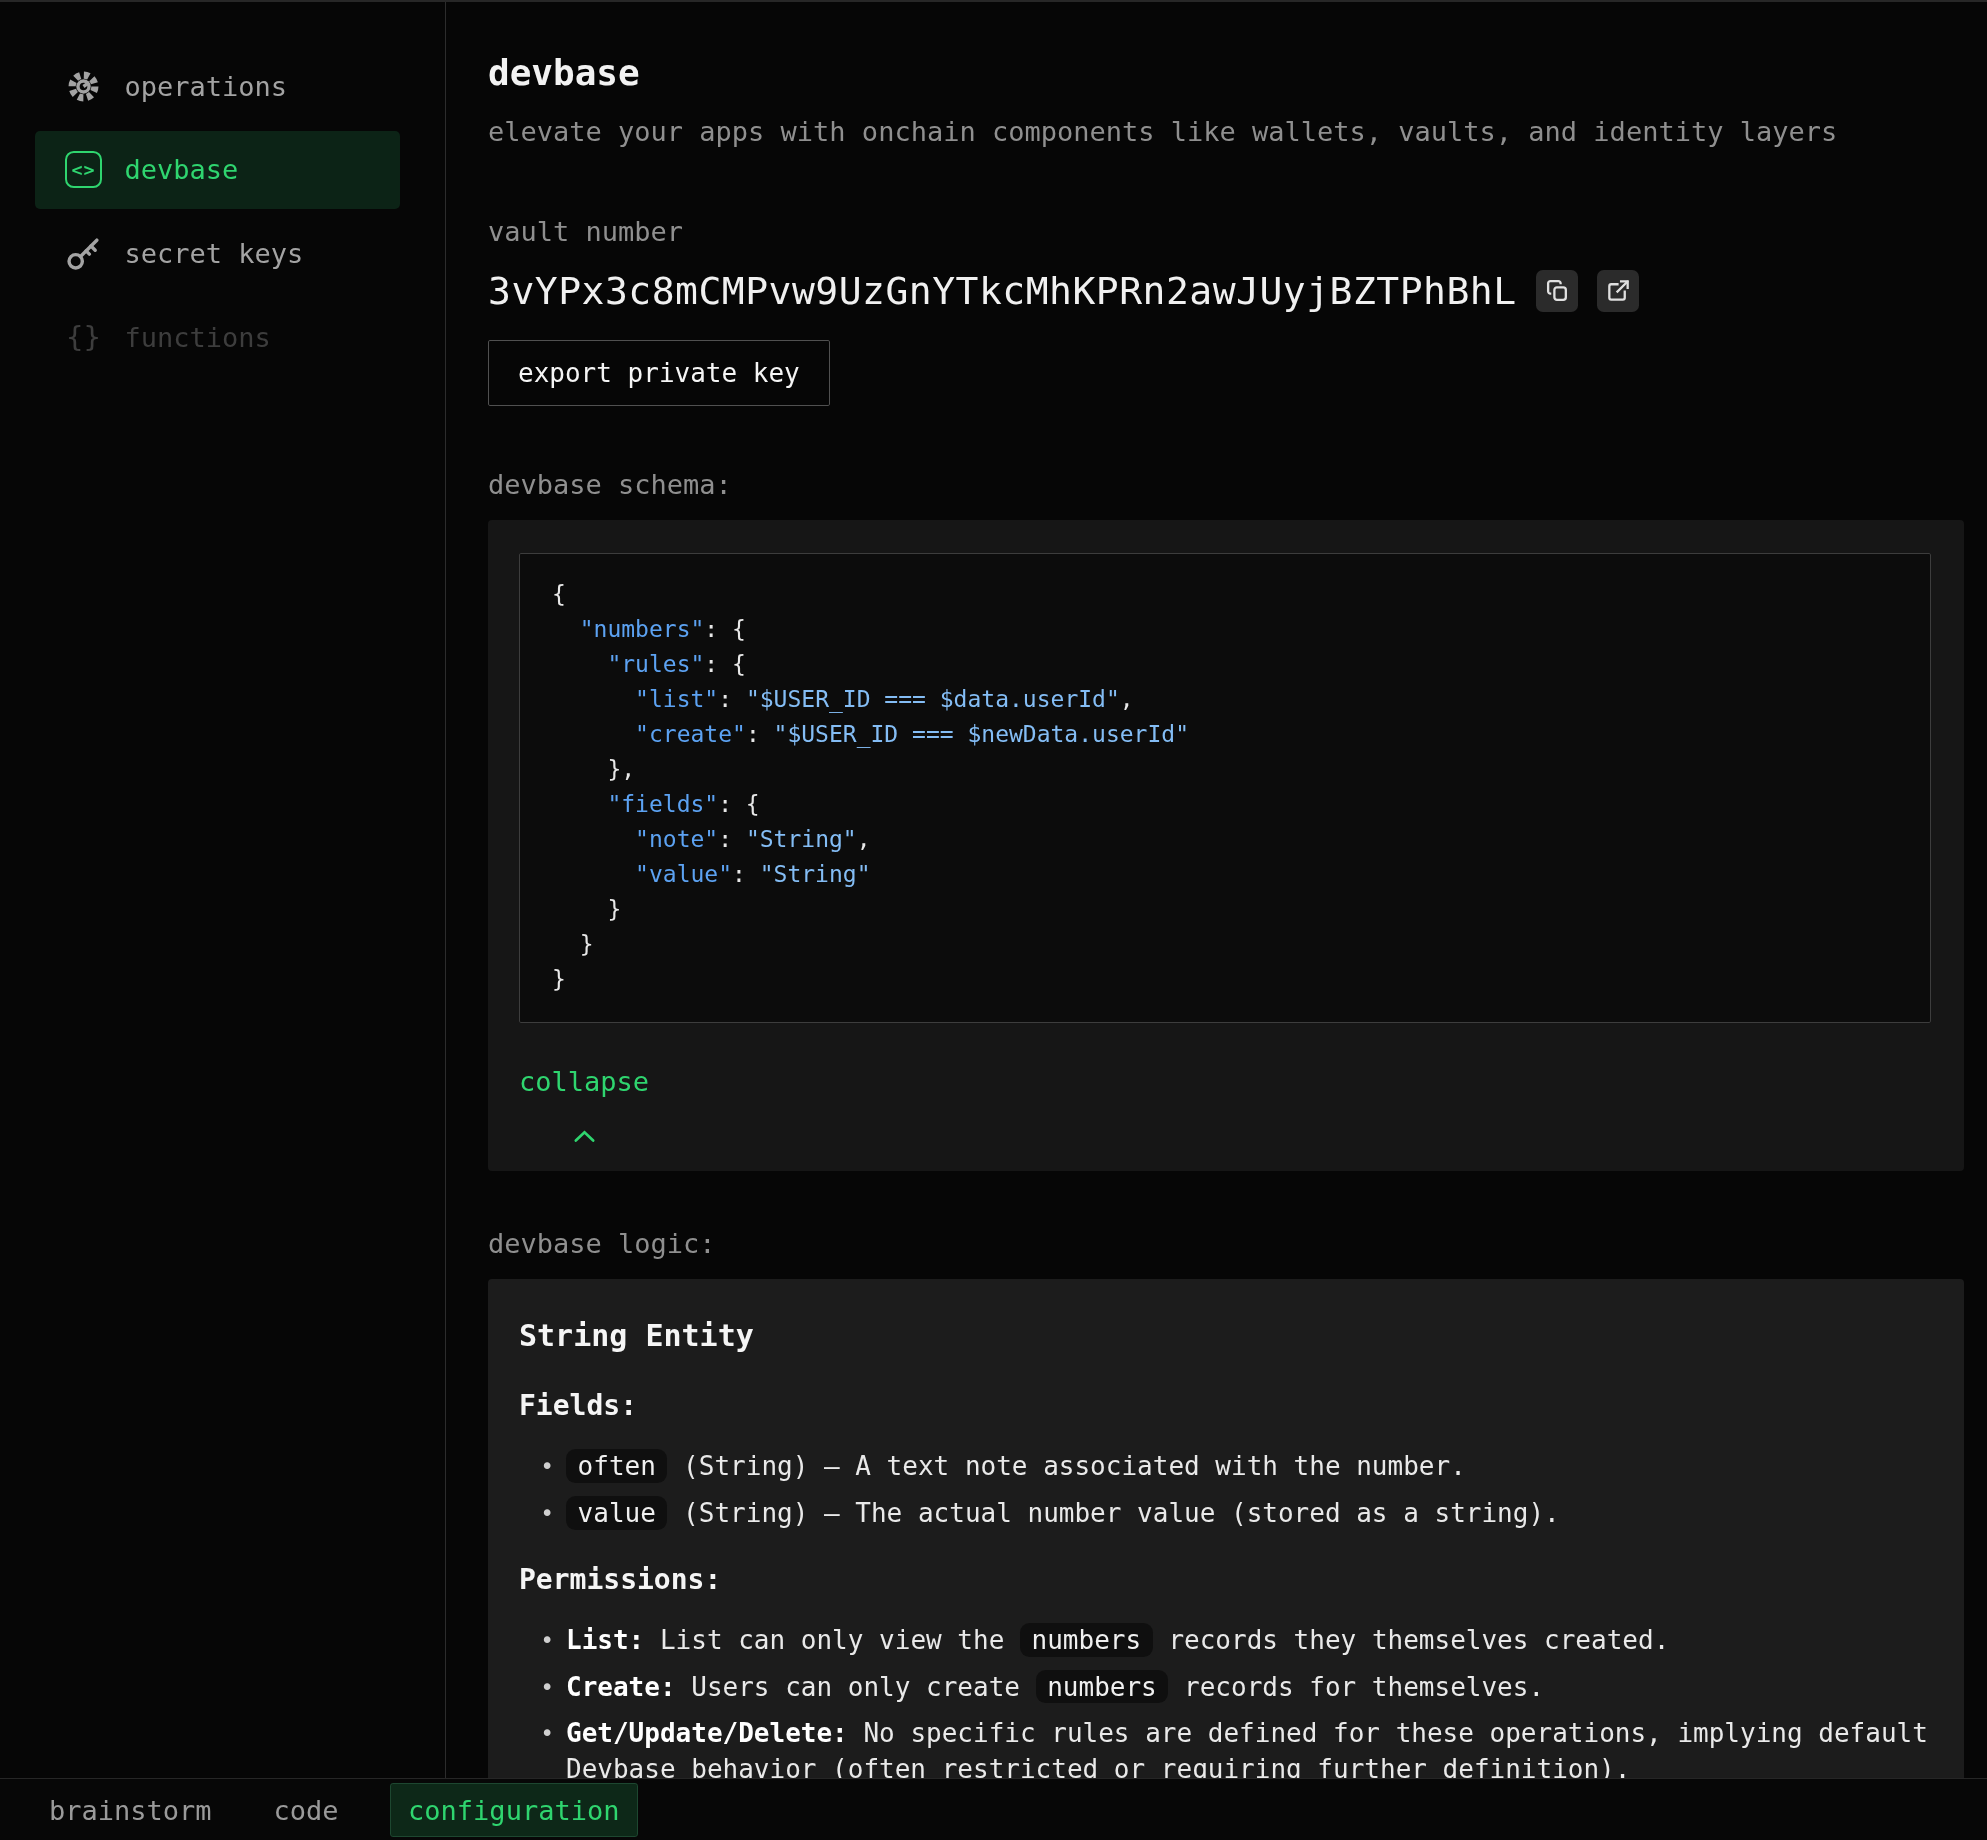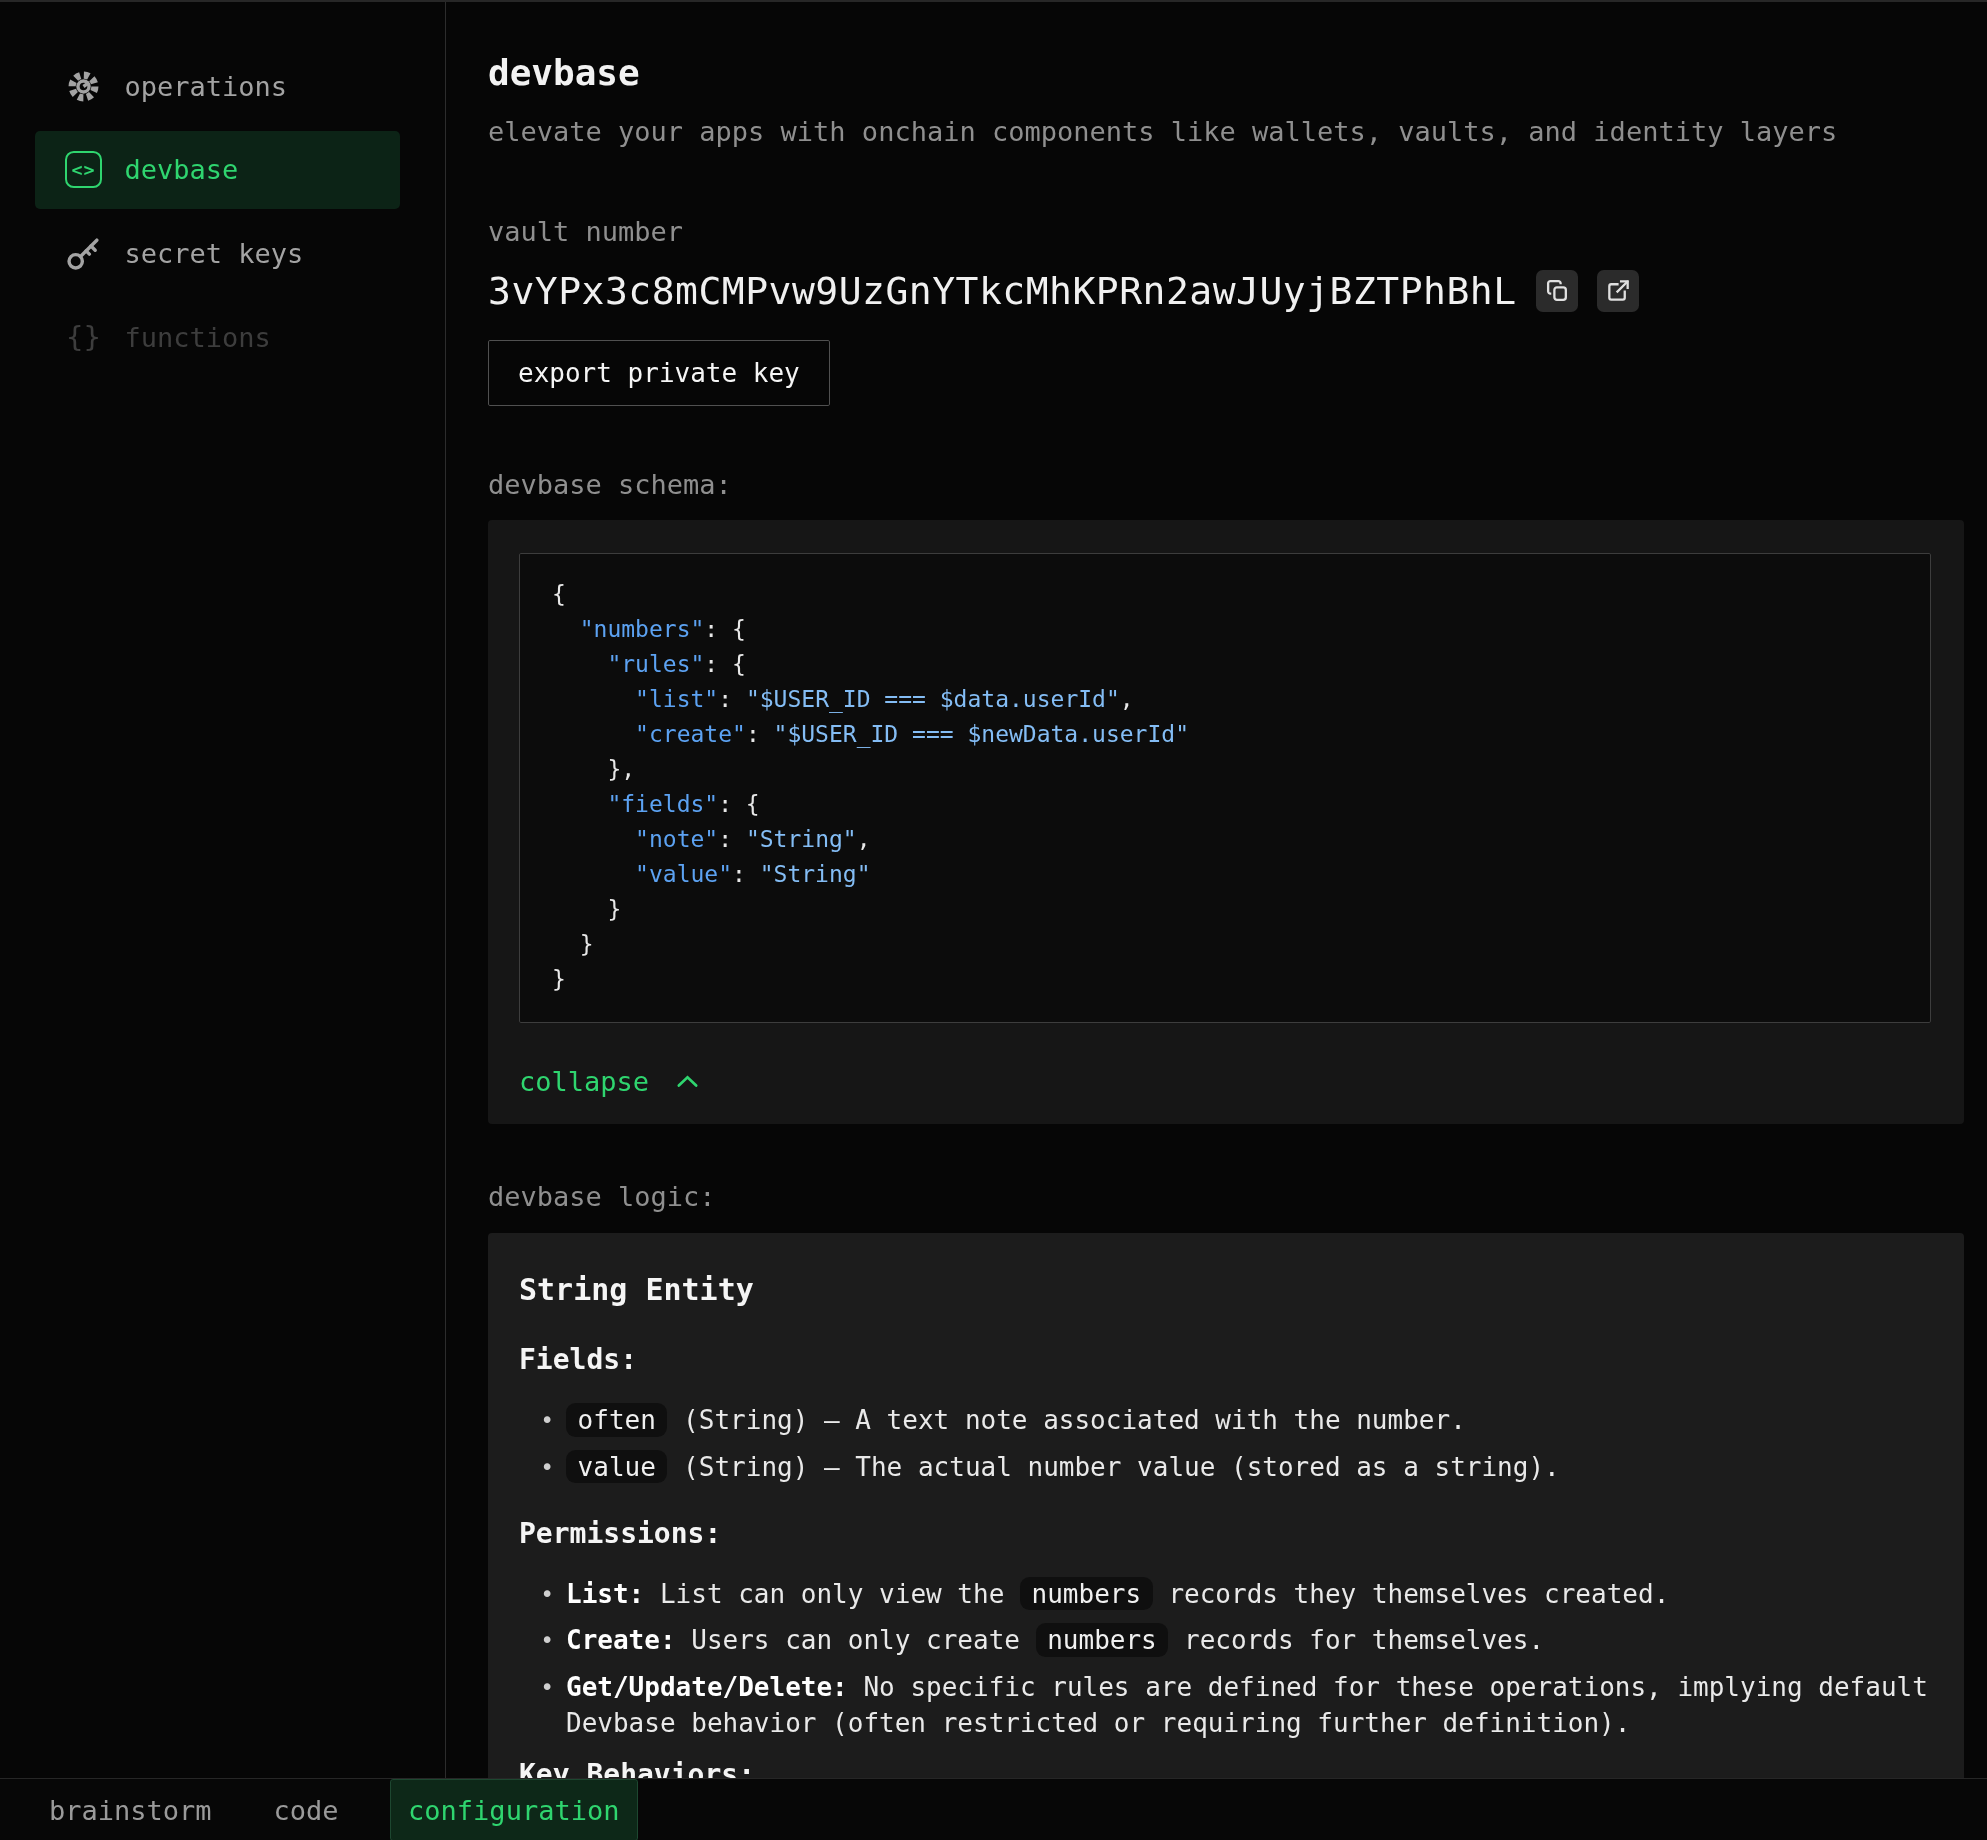--- a/index.html
+++ b/index.html
@@ -59,20 +59,21 @@
   }
   .code-line { white-space:pre; font-size:23px; line-height:35px; color:#e8e8e8; }
   .tok-pn  { color:#e8e8e8; }
   .tok-key { color:var(--code-key,#5ca2f2); }
   .tok-str { color:var(--code-str,#84bdf5); }
 
   .collapse-row {
     margin-top:39px; display:inline-flex; align-items:center; gap:25px;
     color:var(--accent,#2fd56f); font-size:27px; line-height:39px; cursor:pointer; background:none; border:none;
     font-family:inherit;
+    flex-direction:column;
   }
 
   .logic-label { margin-top:54px; }
   .logic-panel { padding:37px 31px 87px 31px; background:#1c1c1c; }
   .entity-title { font-size:30px; line-height:39px; font-weight:bold; color:#f5f5f5; }
   .section-h { font-size:28px; line-height:39px; font-weight:bold; color:#f5f5f5; margin-top:31px; }
   .perm-h { margin-top:29px; }
   .kb-h { margin-top:13.6px; }
   ul.doc-list { margin-top:23px; list-style:none; }
   ul.doc-list li {
@@ -90,21 +91,21 @@
   
   .bottom-bar {
     position:absolute; left:0; right:0; bottom:0; height:63px; z-index:5;
     background:#070707; border-top:1.9px solid #262626;
     display:flex; align-items:center; padding-left:49px;
   }
   .tab { font-size:27px; color:#9a9a9a; cursor:pointer; background:none; border:none; font-family:inherit; }
   .tab-code { margin-left:62px; }
   .tab-config {
     margin-left:51px; color:var(--accent,#2fd56f); background:#0d2818;
-    border:1px solid #1d4730; border-radius:2.9px; padding:9.7px 17.5px; height:62px;
+    border:1px solid #1d4730; border-radius:2.9px; padding:9.7px 17.5px; height:54px;
   }
   svg { display:block; }
 </style>
 </head>
 <body>
 
 <div class="page">
   <div class="body-row">
 
     <nav class="sidebar">

